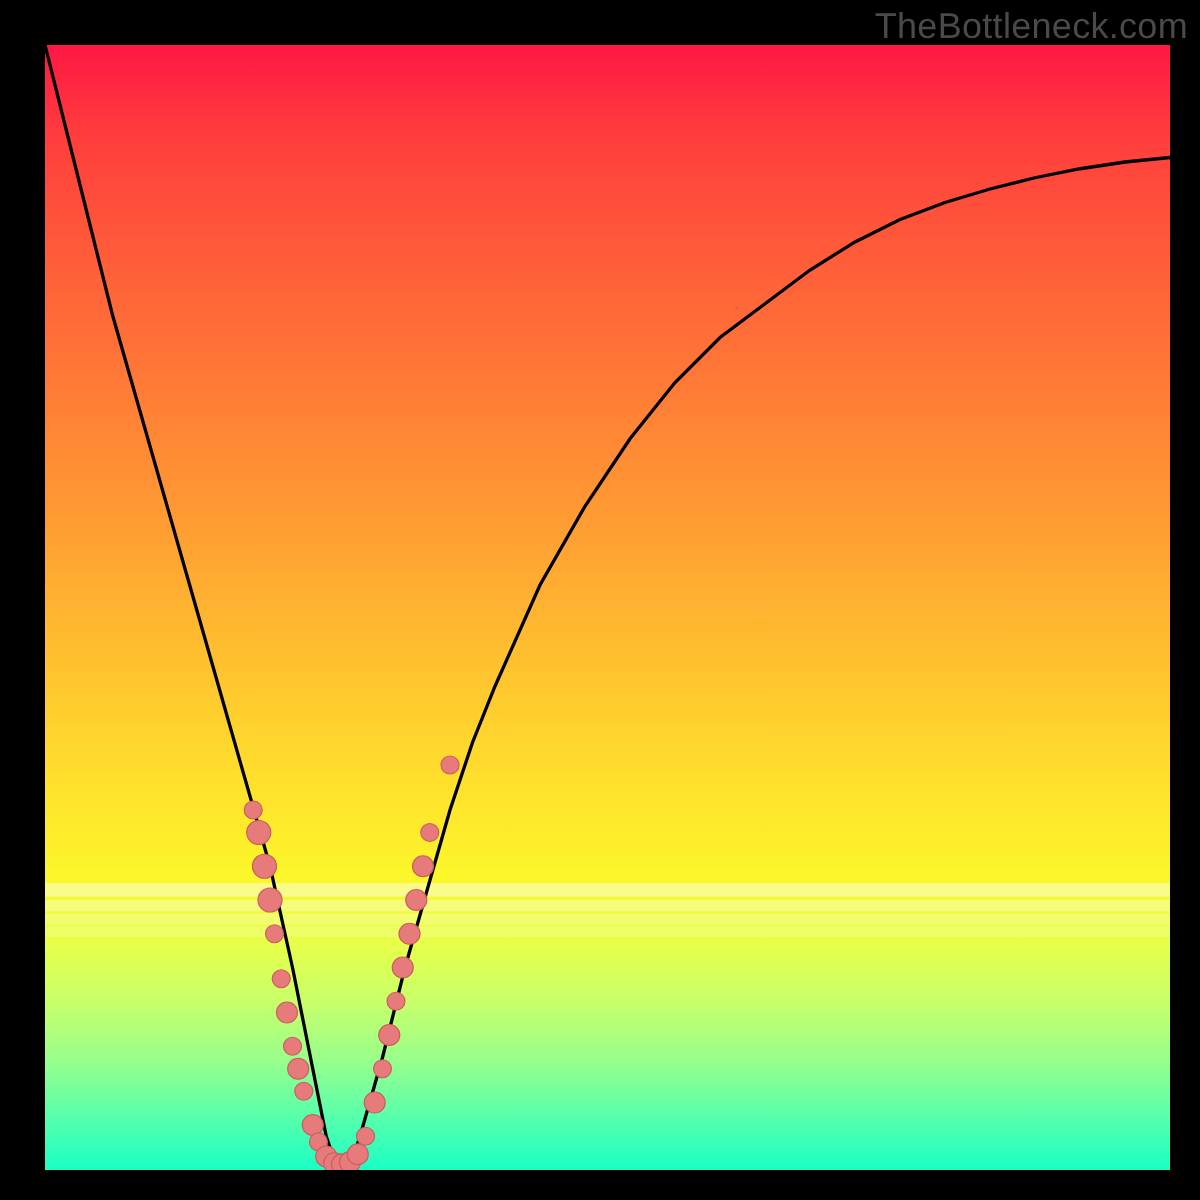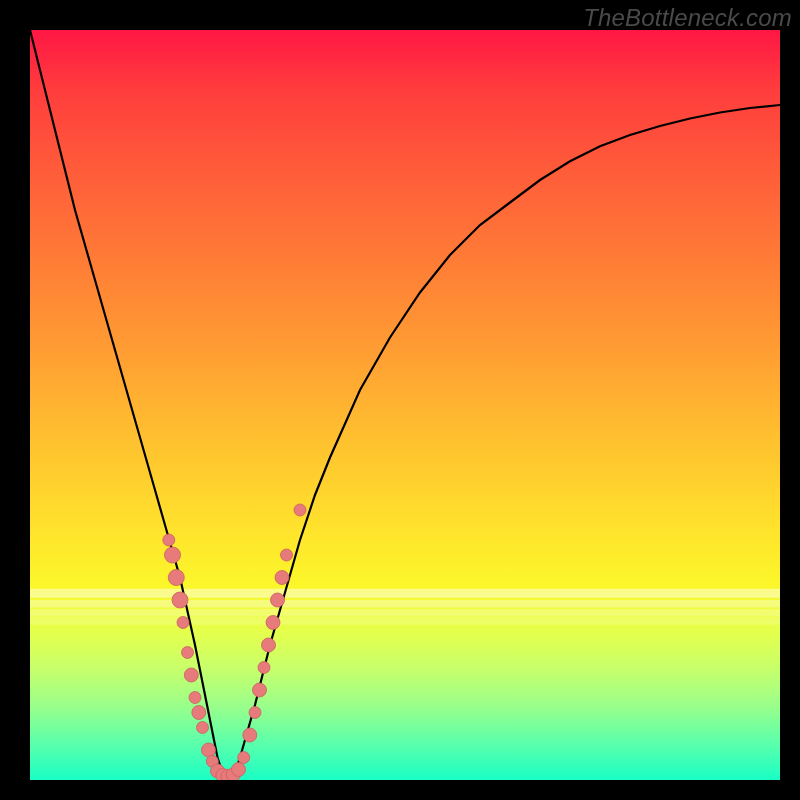--- a/index.html
+++ b/index.html
@@ -9,21 +9,20 @@
     height: 800px;
     overflow: hidden;
     background: #000;
     font-family: Arial, Helvetica, sans-serif;
   }
   .frame {
     position: relative;
     width: 800px;
     height: 800px;
     background: #000;
-    font-style: italic;
   }
   .plot {
     position: absolute;
     left: 30px;
     top: 30px;
     width: 750px;
     height: 750px;
     background: linear-gradient(to bottom,
       #ff1744 0%,
       #ff3d3d 8%,

